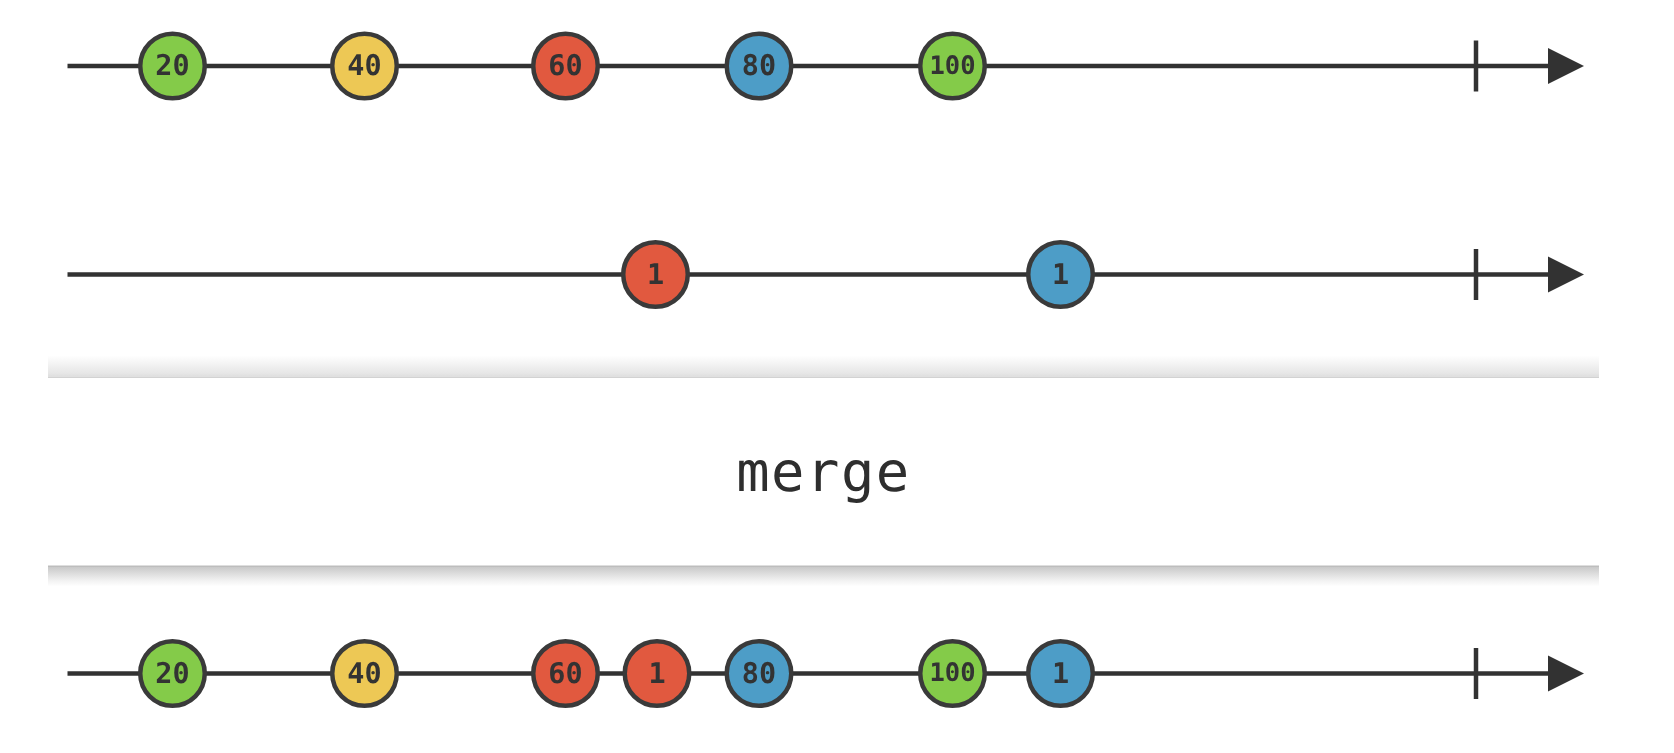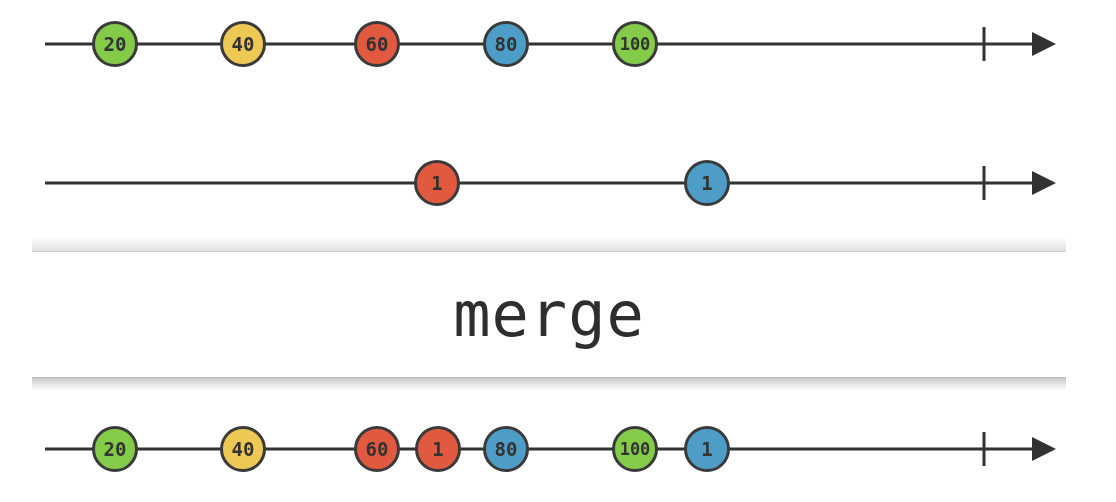--- a/index.html
+++ b/index.html
@@ -34,21 +34,21 @@
     background: linear-gradient(to bottom, #c9c9c9 0%, #f2f2f2 70%, #ffffff 100%);
   }
   .op-label {
     position: absolute;
     left: 0; right: 0;
     top: 15px;
     height: 125px;
     display: flex;
     align-items: center;
     justify-content: center;
-    font-size: 62px;
+    font-size: 37px;
     letter-spacing: 1px;
     color: #2e2e2e;
     user-select: none;
   }
   .marble-text {
     font-family: "DejaVu Sans Mono", monospace;
     font-weight: bold;
     fill: #333333;
     user-select: none;
   }

